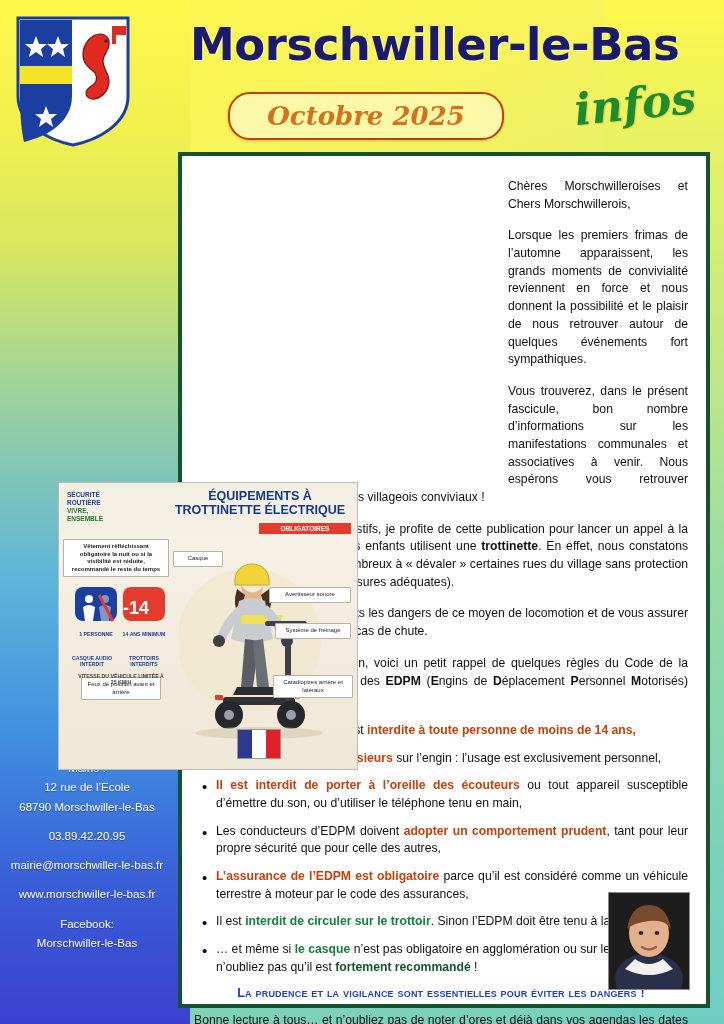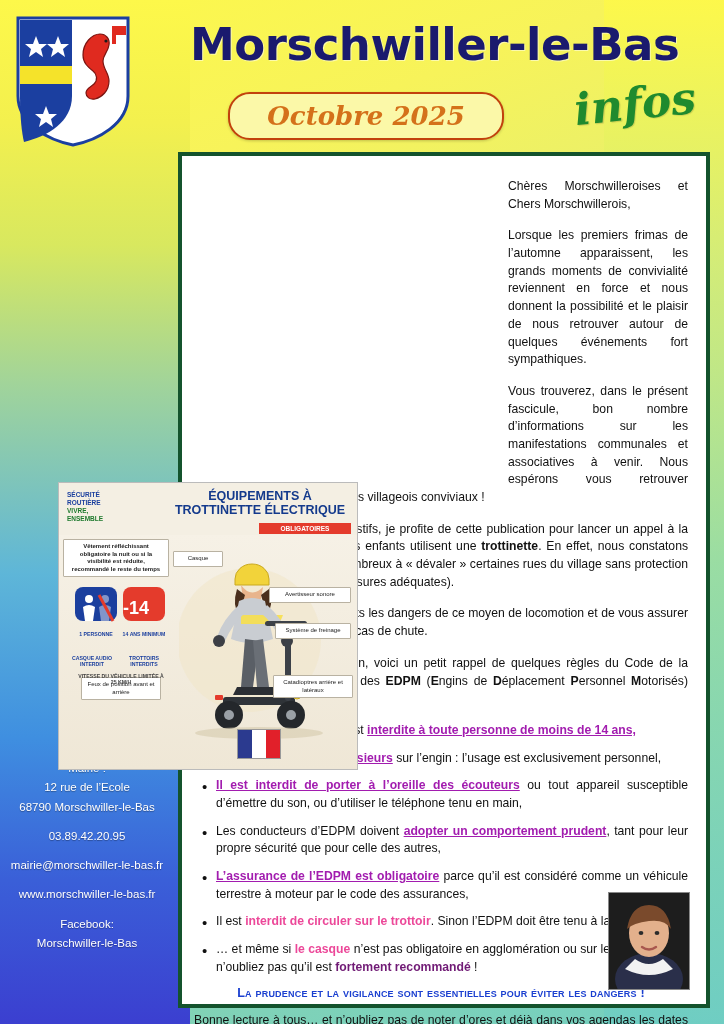--- a/index.html
+++ b/index.html
@@ -109,23 +109,23 @@
     z-index: 4;
   }
   .content p {
     margin: 0 0 14px 0;
     font-size: 12.2px;
     line-height: 1.45;
     color: #111;
     text-align: justify;
   }
   .b { font-weight: bold; }
-  .blue { color: #ec4899; }
-  .purple-b { color: #a21caf; font-weight: bold; text-decoration: underline; }
-  .red-b { color: #701a75; font-weight: bold; margin-top: 12px; }
+  .blue { color: #15803d; }
+  .purple-b { color: #c2410c; font-weight: bold; }
+  .red-b { color: #14532d; font-weight: bold; margin-top: 12px; }
 
   
   .float-img {
     float: left;
     width: 300px;
     height: 288px;
     margin: 0 14px 8px 0;
     shape-margin: 6px;
   }
 

